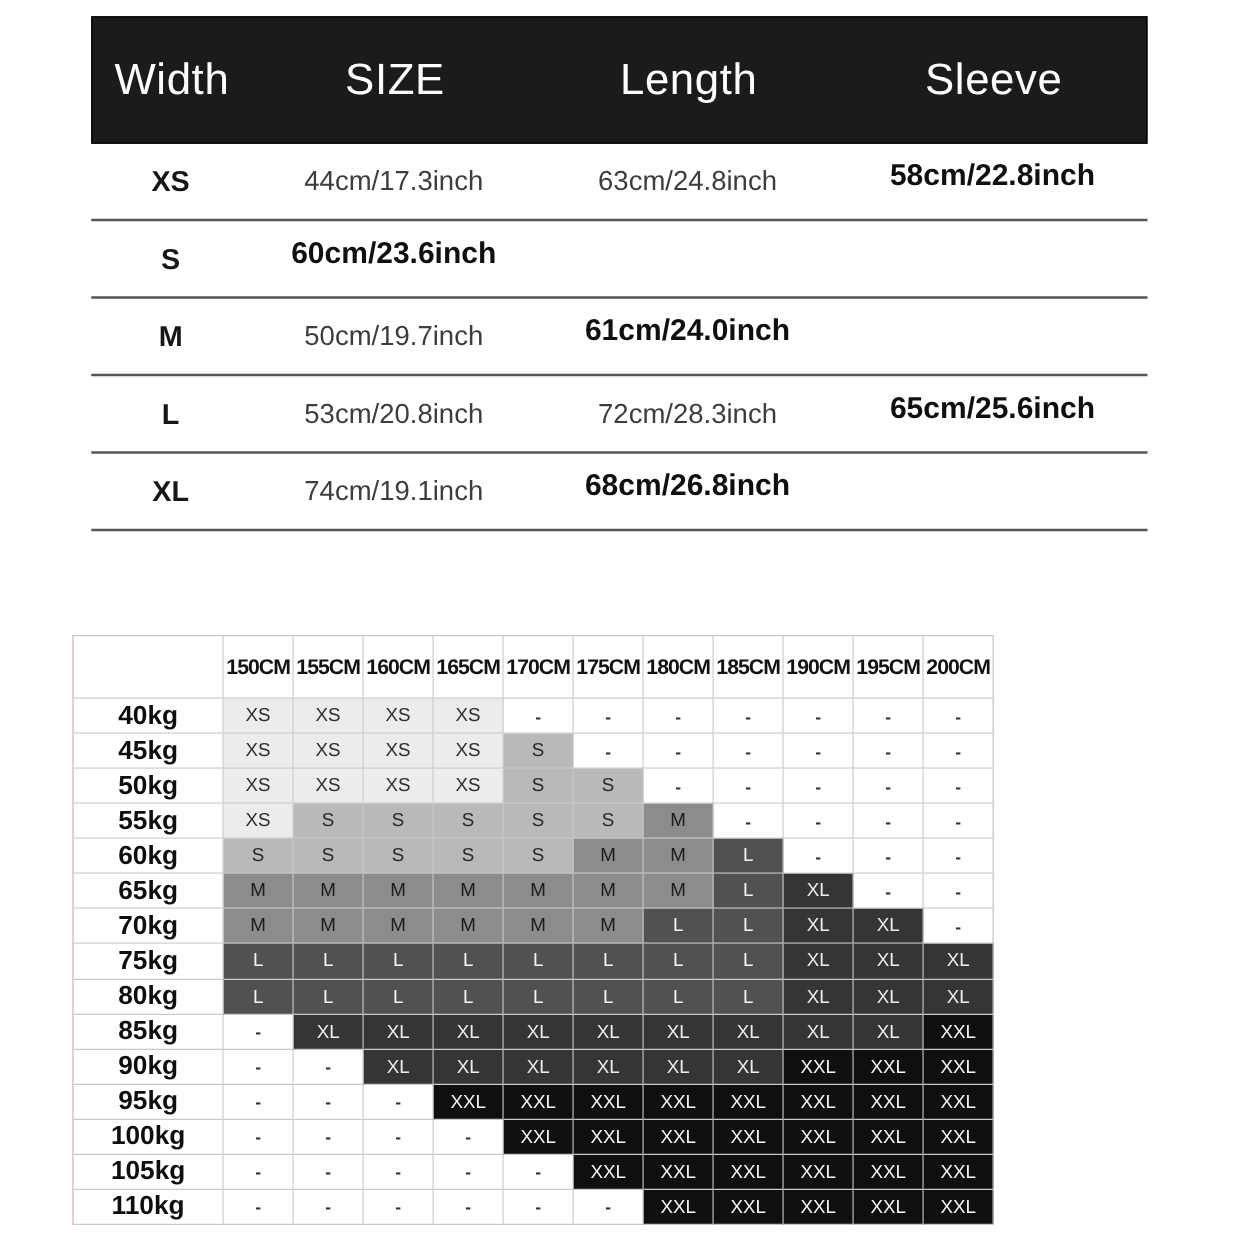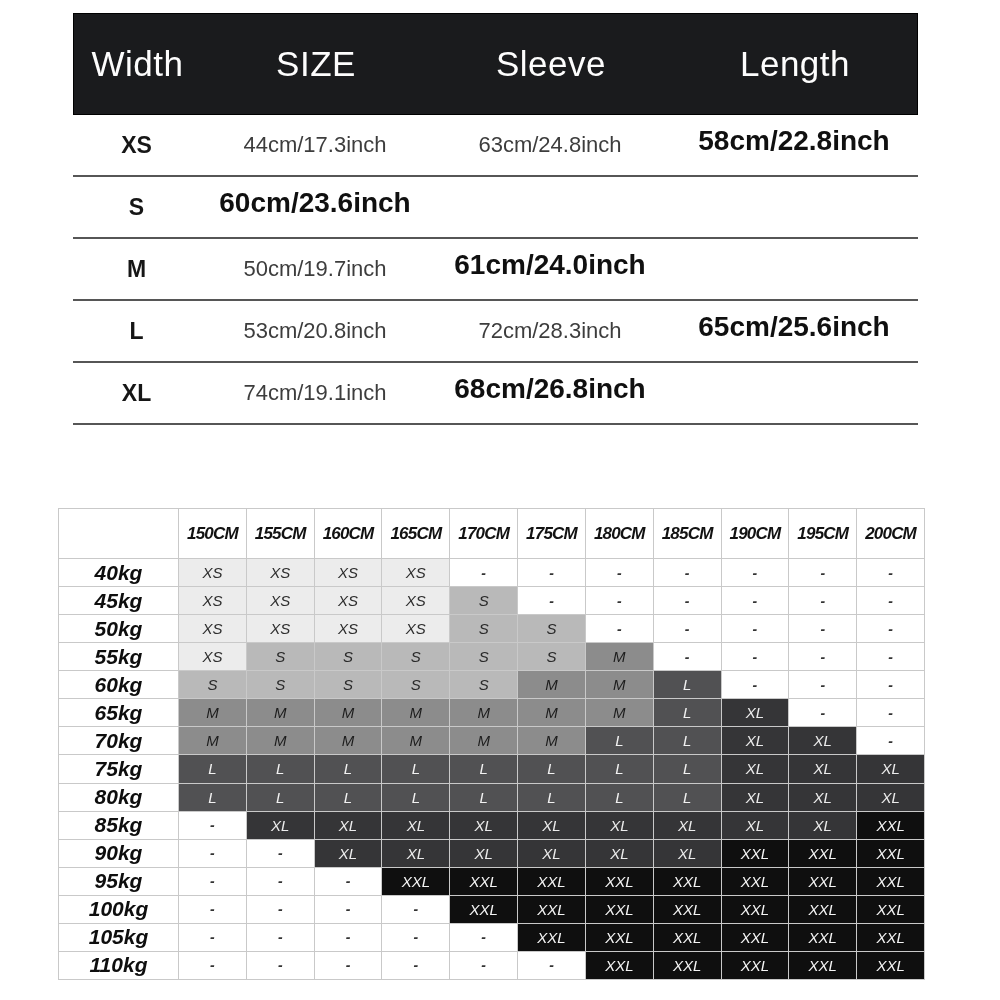--- a/index.html
+++ b/index.html
@@ -21,30 +21,29 @@
   .size-table-header div {
     text-align: center; color: #fdfdfd; font-size: 35px; letter-spacing: 0.5px;
   }
   .m-row {
     display: grid; grid-template-columns: 127px 230px 240px 248px;
     height: 62px; align-items: center;
     border-bottom: 2px solid #565656;
   }
   .m-size  { text-align: center; font-weight: bold; font-size: 23px; color: #161616; }
   .m-val   { text-align: center; font-size: 22px; color: #3d3d3d; }
-  .m-sleeve{ text-align: center; font-size: 28px; font-weight: bold; color: #101010;
+  .m-sleeve{ text-align: center; font-size: 24px; font-weight: bold; color: #101010;
              transform: translateY(-4px); }
 
   
   .fit-table {
-    position: absolute; left: 58px; top: 508px; width: 867px; height: 472px;
+    position: absolute; left: 58px; top: 508px; width: 737px; height: 472px;
     display: flex; flex-direction: column;
     border-top: 1px solid #c9c9c9; border-left: 1px solid #c9c9c9;
     background: #f9a8d4;
-    font-style: italic;
   }
   .f-row { display: grid; grid-template-columns: 120px repeat(11, 1fr); flex: 1; }
   .f-row.header { flex: 0 0 50px; }
   .f-cell {
     border-right: 1px solid #c9c9c9; border-bottom: 1px solid #c9c9c9;
     display: flex; align-items: center; justify-content: center;
     font-size: 15px; overflow: hidden;
   }
   .f-head   { font-weight: bold; font-size: 17px; letter-spacing: -0.8px; color: #121212; background: #fff; }
   .f-weight { font-weight: bold; font-size: 21px; color: #0e0e0e; background: #fff; }
@@ -52,22 +51,22 @@
 </style>
 </head>
 <body>
 
 <div class="stage">
 
   <div class="size-table">
     <div class="size-table-header">
       <div>Width</div>
       <div>SIZE</div>
+      <div>Length</div>
       <div>Sleeve</div>
-      <div>Length</div>
     </div>
     <div>
         <div class="m-row">
           <div class="m-size">XS</div>
           <div class="m-val">44cm/17.3inch</div>
           <div class="m-val">63cm/24.8inch</div>
           <div class="m-sleeve">58cm/22.8inch</div>
         </div>
         <div class="m-row">
           <div class="m-size">S</div>

